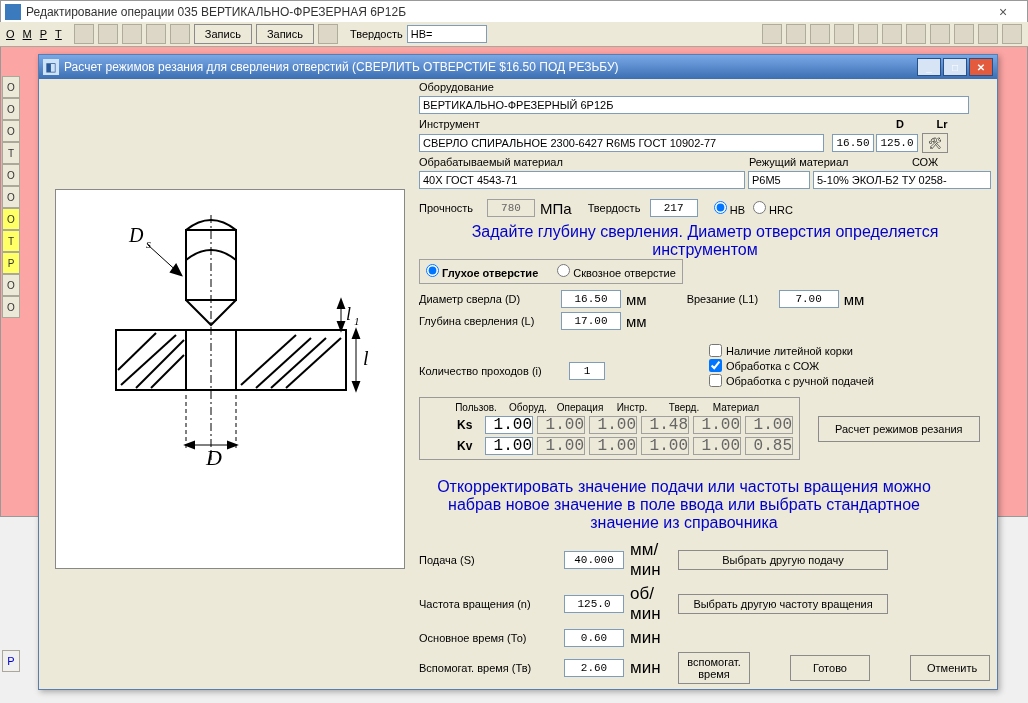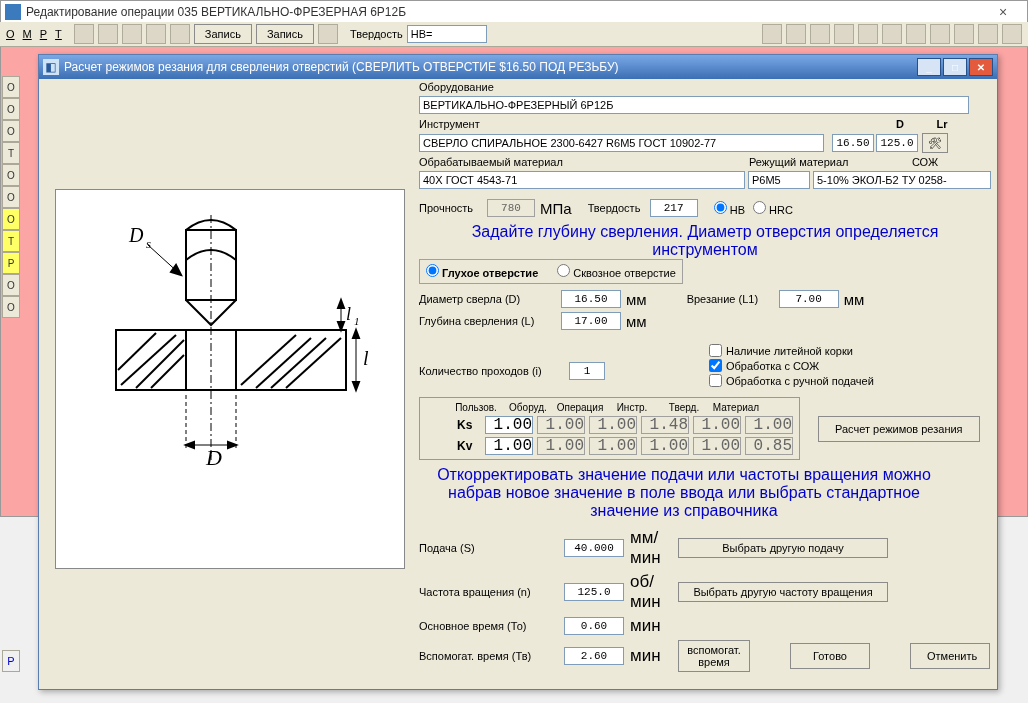--- a/index.html
+++ b/index.html
@@ -431,21 +431,21 @@
               <input class="ro" value="1.00" style="">
               <input class="ro" value="1.00" style="">
               <input class="ro" value="1.00" style="">
               <input class="ro" value="1.00" style="">
               <input class="ro" value="0.85" style="">
             </div>
           </div>
           <button class="btn big" style="margin-left:18px">Расчет режимов резания</button>
         </div>
 
-        <div class="hint" style="margin-top:6px;width:530px">Откорректировать значение подачи или частоты вращения можно набрав новое значение в поле ввода или выбрать стандартное значение из справочника</div>
+        <div class="hint" style="margin-top:18px;width:530px">Откорректировать значение подачи или частоты вращения можно набрав новое значение в поле ввода или выбрать стандартное значение из справочника</div>
 
         
         <div style="margin-top:8px">
           <div class="out-row">
             <span class="olabel">Подача (S)</span>
             <input class="oval" value="40.000" style="">
             <span class="ounit">мм/мин</span>
             <button class="btn" style="width:210px">Выбрать другую подачу</button>
           </div>
           <div class="out-row">

